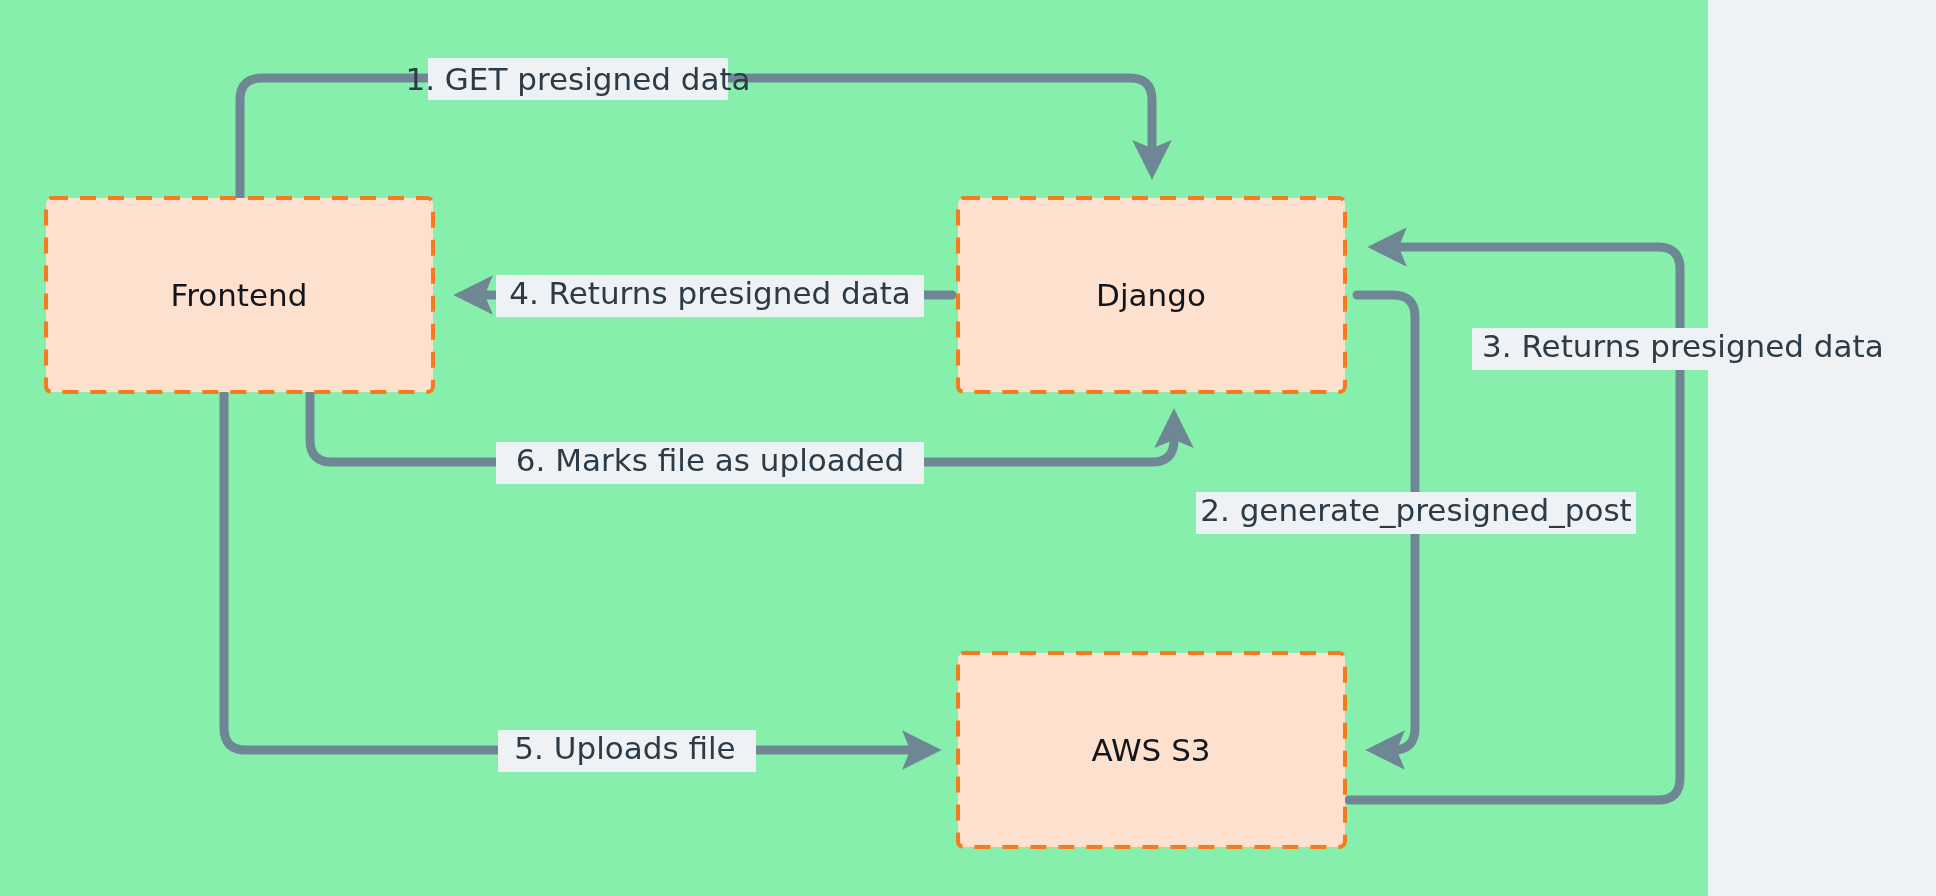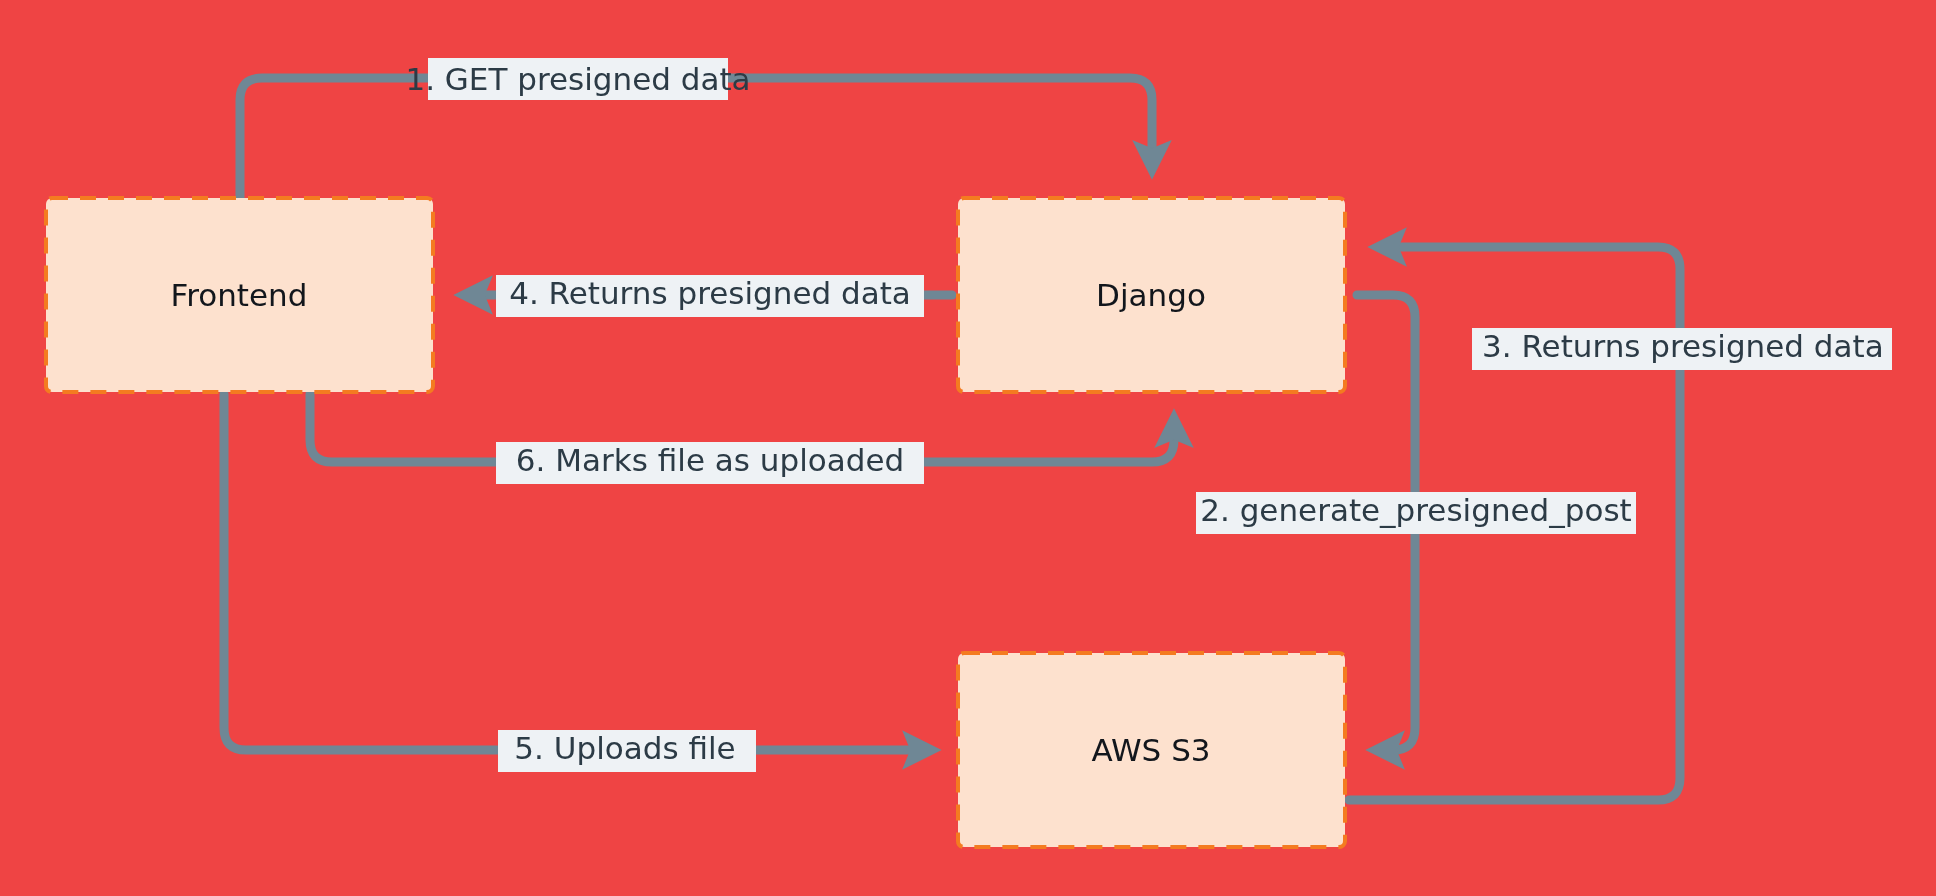--- a/index.html
+++ b/index.html
@@ -8,23 +8,23 @@
     background: #eef2f5;
   }
   body {
     width: 1936px;
     height: 896px;
     font-family: "DejaVu Sans", sans-serif;
     overflow: hidden;
   }
   #diagram-root {
     position: relative;
-    width: 1936px;
+    width: 1708px;
     height: 896px;
-    background: #ef4444;
+    background: #86efac;
   }
   svg.canvas {
     position: absolute;
     top: 0;
     left: 0;
     width: 1936px;
     height: 896px;
     display: block;
   }
   .node-box {

